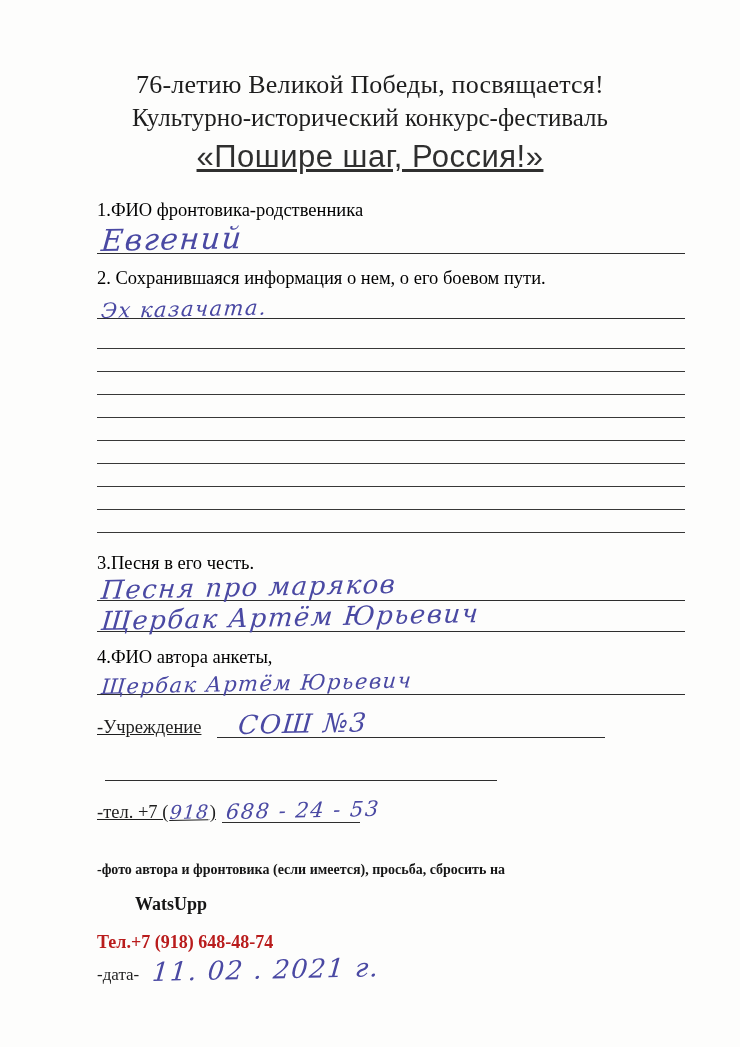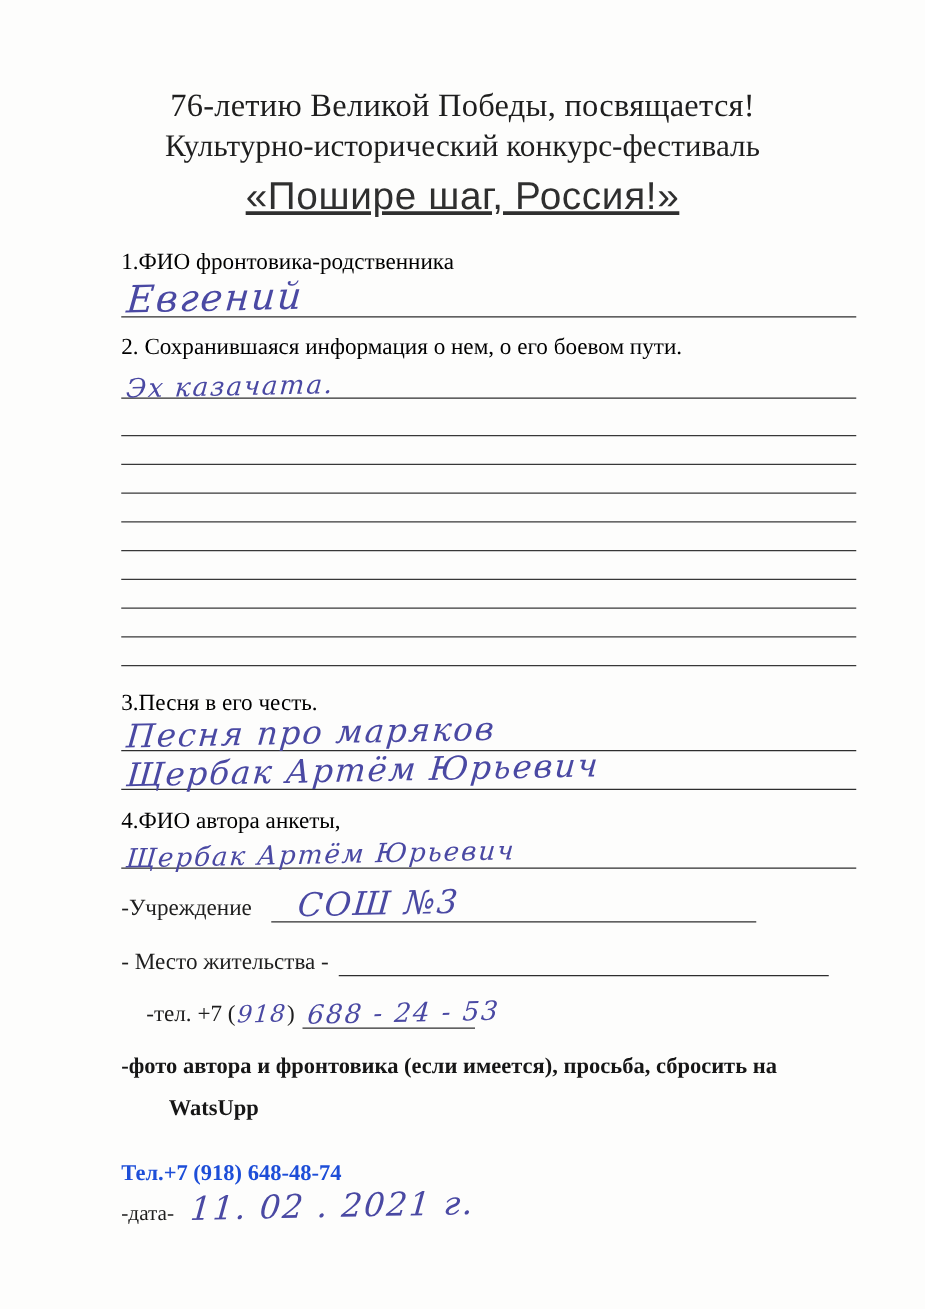--- a/index.html
+++ b/index.html
@@ -53,37 +53,37 @@
     transform:rotate(-1.2deg) skewX(-6deg);
     transform-origin:left bottom;
   }
   .hw-abs{position:absolute;left:3px;bottom:-5px;}
   .hw-30{font-size:30px;}
   .hw-26{font-size:26px;}
   .hw-22{font-size:21px;}
   .hw-19{font-size:19px;letter-spacing:1px;}
 
   
-  .field-row{display:flex;align-items:flex-end;font-size:18.5px;}
+  .field-row{display:flex;align-items:flex-end;font-size:18.5px;text-decoration:underline;}
   .row-inst{margin-top:18px;}
   .row-res{margin-top:18px;}
-  .row-tel{margin-top:17px;margin-left:20px;}
+  .row-tel{margin-top:17px;}
   .seg-line{
     position:relative;
     border-bottom:1.7px solid #2e2e2e;
     height:24px;
   }
   .inst-line{width:388px;margin-left:16px;}
   .res-line{width:392px;margin-left:8px;}
   .tel-line{width:138px;margin-left:6px;}
 
   
-  .b-note{font-weight:bold;font-size:18px;line-height:22px;margin-top:18px;color:#161616;}
+  .b-note{font-weight:bold;font-size:14px;line-height:22px;margin-top:36px;color:#161616;}
   .b-app{font-weight:bold;font-size:18px;margin-top:13px;margin-left:38px;color:#161616;}
-  .b-tel{font-weight:bold;font-size:18px;margin-top:31px;color:#1d4ed8;}
+  .b-tel{font-weight:bold;font-size:18px;margin-top:17px;color:#b91c1c;}
 
   .date-row{display:flex;align-items:center;margin-top:10px;font-size:17px;}
   .date-hw{margin-left:12px;margin-top:-6px;}
 </style>
 </head>
 <body>
 
 <div class="page">
 
   <div class="header">
@@ -129,21 +129,20 @@
     </div>
 
     <div class="field-row row-inst">
       <span>-Учреждение</span>
       <span class="seg-line inst-line">
         <span class="hw hw-abs hw-26" style="left:20px;bottom:-3px;">СОШ №3</span>
       </span>
     </div>
 
     <div class="field-row row-res">
-      <span>- Место жительства -</span>
       <span class="seg-line res-line">
         <span class="hw hw-abs hw-22"></span>
       </span>
     </div>
 
     <div class="field-row row-tel">
       <span>-тел. +7 (</span>
       <span class="hw hw-19" style="margin:0 1px;">918</span>
       <span>)</span>
       <span class="seg-line tel-line">

